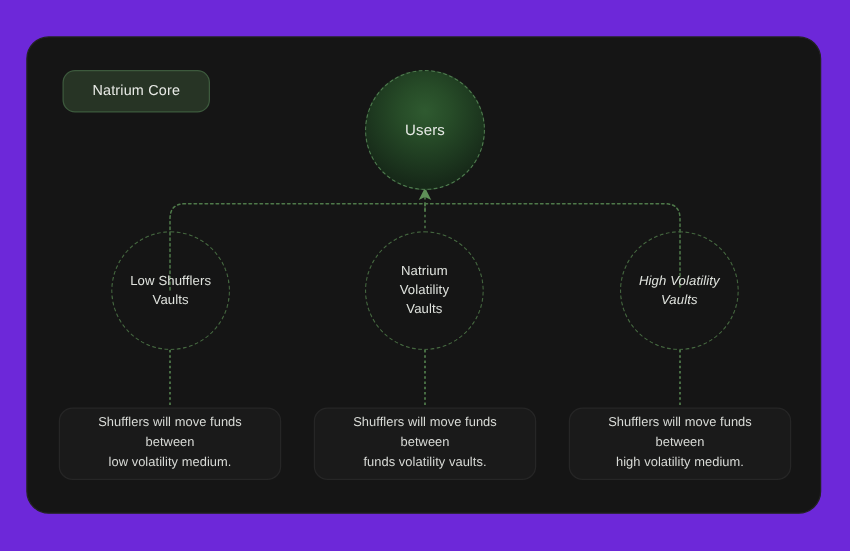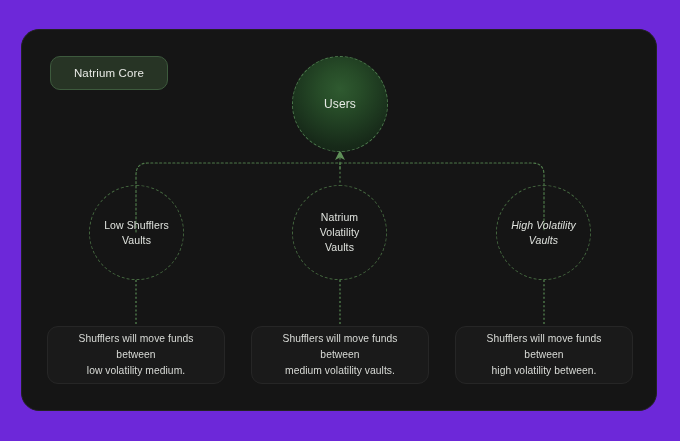--- a/index.html
+++ b/index.html
@@ -189,20 +189,20 @@
 
   <div class="node vault" id="node-high">
     <span class="ntext"><span>High Volatility</span><br><span>Vaults</span></span>
   </div>
 
   <div class="card" id="card-low">
     <span class="ctext"><span>Shufflers will move funds between</span><br><span>low volatility medium.</span></span>
   </div>
 
   <div class="card" id="card-medium">
-    <span class="ctext"><span>Shufflers will move funds between</span><br><span>medium volatility vaults.</span></span>
+    <span class="ctext"><span>Shufflers will move funds between</span><br><span>funds volatility vaults.</span></span>
   </div>
 
   <div class="card" id="card-high">
-    <span class="ctext"><span>Shufflers will move funds between</span><br><span>high volatility between.</span></span>
+    <span class="ctext"><span>Shufflers will move funds between</span><br><span>high volatility medium.</span></span>
   </div>
 
 </div>
 
 </body></html>

